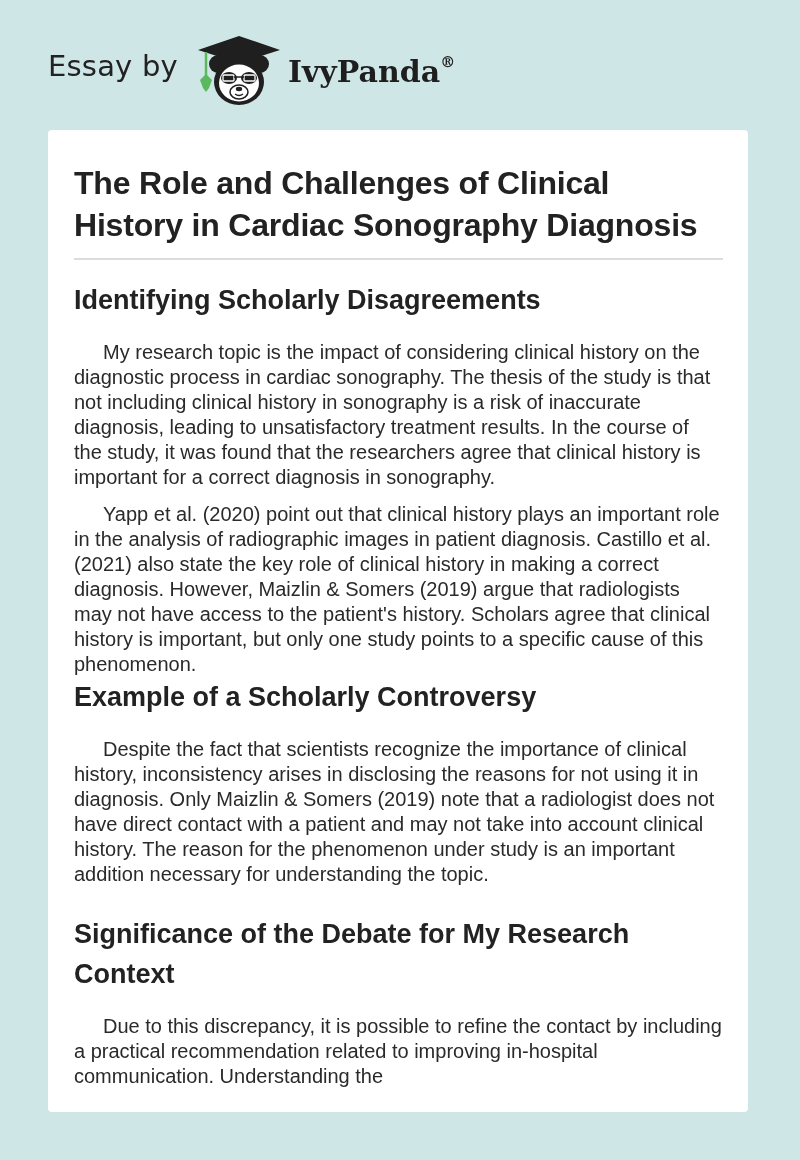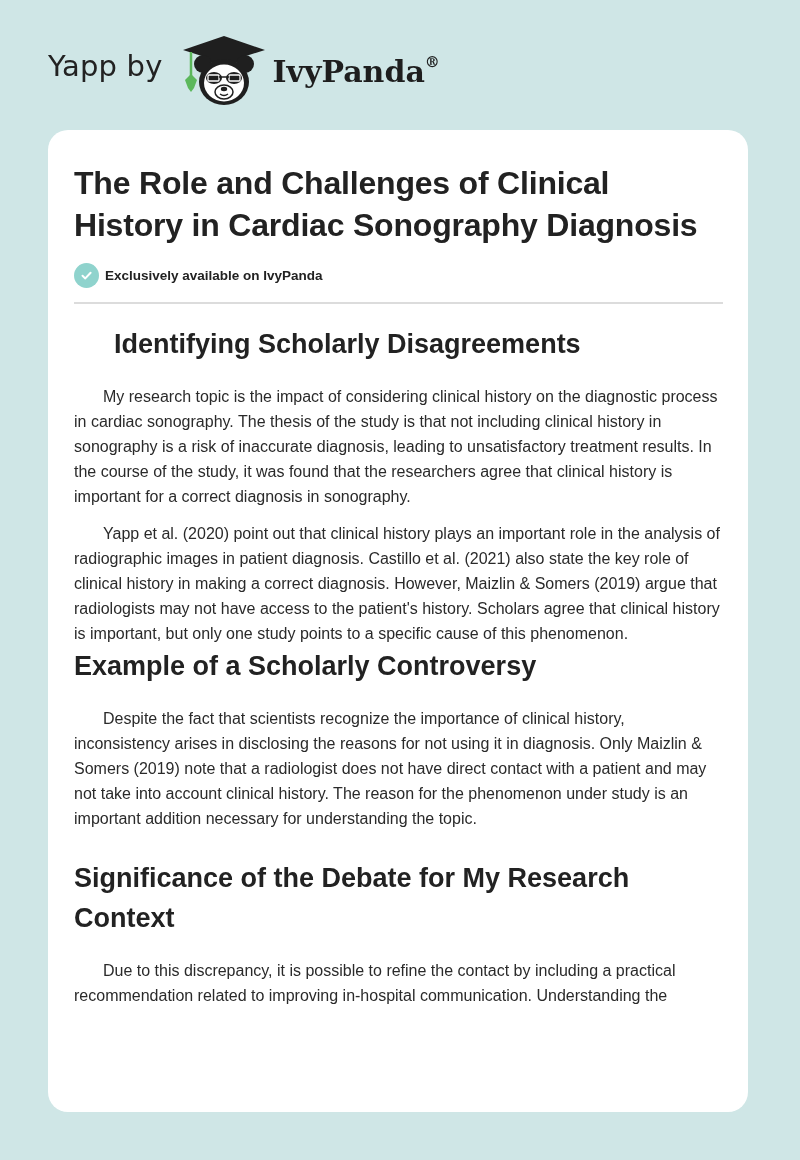--- a/index.html
+++ b/index.html
@@ -50,21 +50,21 @@
       position: relative;
       top: -4px;
     }
     .card {
       position: absolute;
       left: 48px;
       top: 130px;
       width: 700px;
       height: 982px;
       background: #ffffff;
-      border-radius: 20px;
+      border-radius: 4px;
       overflow: hidden;
       box-sizing: border-box;
       padding: 32px 26px 0 26px;
     }
     h1.title {
       margin: 0;
       font-size: 32px;
       line-height: 42px;
       font-weight: bold;
       color: #222;
@@ -100,32 +100,32 @@
     h2.section-heading {
       margin: 0;
       font-size: 27px;
       line-height: 40px;
       font-weight: bold;
       color: #222;
     }
     .section-1 h2 { margin-top: 18px; }
     p.body-para {
       margin: 0;
-      font-size: 16px;
+      font-size: 20px;
       line-height: 25px;
       color: #2a2a2a;
       text-indent: 29px;
     }
     .para-gap { height: 12px; }
   </style>
 </head>
 <body>
 
 <div class="brand-bar">
-  <span class="essay-by">Yapp by</span>
+  <span class="essay-by">Essay by</span>
   <span class="logo-mark">
     <svg width="86" height="80" viewBox="0 0 86 80">
 
       <polygon points="43,6 84,20 43,33 2,20" fill="#1f1f1f"></polygon>
       <rect x="24" y="20" width="38" height="12" fill="#1f1f1f"></rect>
 
       <line x1="10" y1="22" x2="10" y2="48" stroke="#5cb85c" stroke-width="2.5"></line>
       <path d="M4,50 L10,44 L16,50 L13,58 L10,62 L7,58 Z" fill="#5cb85c"></path>
 
       <circle cx="22" cy="34" r="9" fill="#1f1f1f"></circle>
@@ -144,33 +144,25 @@
       <ellipse cx="43" cy="59" rx="3.2" ry="2.2" fill="#1f1f1f"></ellipse>
       <path d="M39,64 Q43,67 47,64" fill="none" stroke="#1f1f1f" stroke-width="1.3"></path>
     </svg>
   </span>
   <span class="logo-text"><span>IvyPanda</span><sup>®</sup></span>
 </div>
 
 <main class="card">
   <h1 class="title">The Role and Challenges of Clinical History in Cardiac Sonography Diagnosis</h1>
 
-  <div class="badge-row">
-    <span class="badge-icon">
-      <svg width="13" height="13" viewBox="0 0 13 13">
-        <path d="M2.5,6.8 L5.3,9.4 L10.6,3.8" fill="none" stroke="#ffffff" stroke-width="2" stroke-linecap="round" stroke-linejoin="round"></path>
-      </svg>
-    </span>
-    <span class="badge-text">Exclusively available on IvyPanda</span>
-  </div>
 
   <div class="divider"></div>
 
   <section class="section-1">
-    <h2 class="section-heading" style="margin-top:20px;margin-left:40px;">Identifying Scholarly Disagreements</h2>
+    <h2 class="section-heading" style="margin-top:20px;">Identifying Scholarly Disagreements</h2>
     <div style="height:20px;"></div>
     <p class="body-para">My research topic is the impact of considering clinical history on the diagnostic process in cardiac sonography. The thesis of the study is that not including clinical history in sonography is a risk of inaccurate diagnosis, leading to unsatisfactory treatment results.  In the course of the study, it was found that the researchers agree that clinical history is important for a correct diagnosis in sonography.</p>
     <div class="para-gap"></div>
     <p class="body-para">Yapp et al. (2020) point out that clinical history plays an important role in the analysis of radiographic images in patient diagnosis. Castillo et al. (2021) also state the key role of clinical history in making a correct diagnosis. However, Maizlin &amp; Somers (2019) argue that radiologists may not have access to the patient's history. Scholars agree that clinical history is important, but only one study points to a specific cause of this phenomenon.</p>
   </section>
 
   <section>
     <h2 class="section-heading" style="">Example of a Scholarly Controversy</h2>
     <div style="height:20px;"></div>
     <p class="body-para">Despite the fact that scientists recognize the importance of clinical history, inconsistency arises in disclosing the reasons for not using it in diagnosis. Only Maizlin &amp; Somers (2019) note that a radiologist does not have direct contact with a patient and may not take into account clinical history. The reason for the phenomenon under study is an important addition necessary for understanding the topic.</p>

